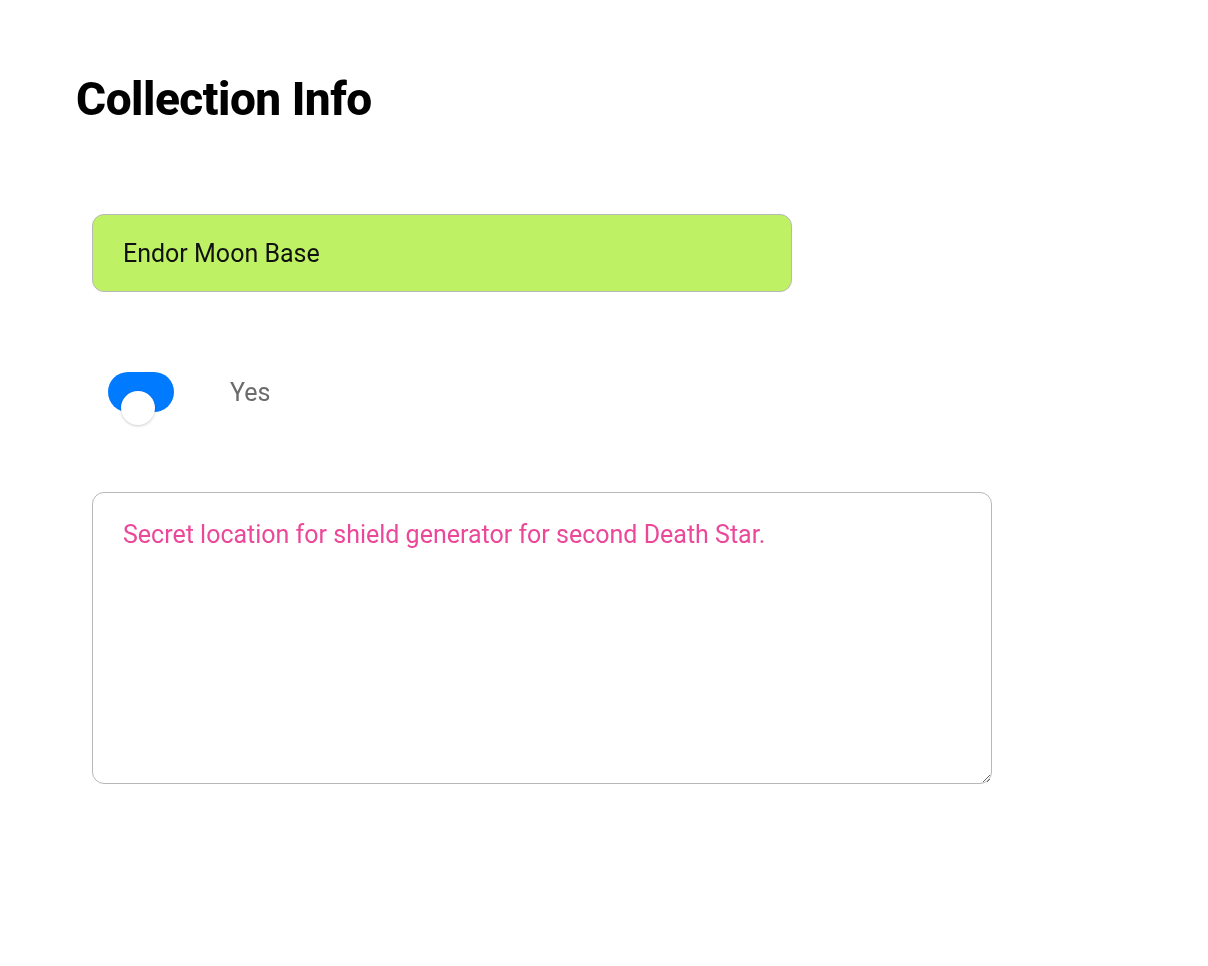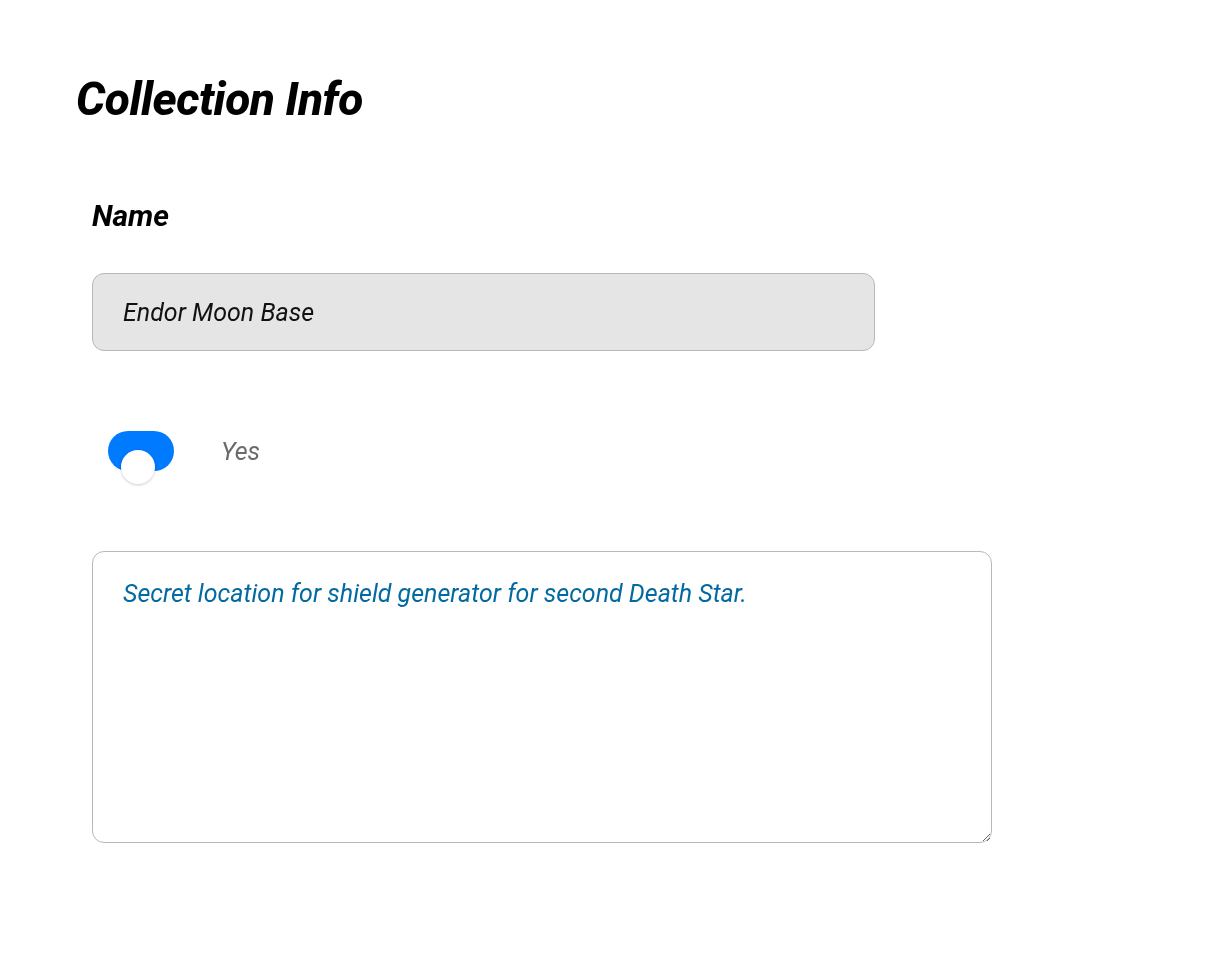--- a/index.html
+++ b/index.html
@@ -1,19 +1,18 @@
 <!DOCTYPE html>
 <html><head>
   <meta charset="utf-8">
   <style>
     * {
       box-sizing: border-box;
       margin: 16px;
       padding: 0;
-      font-style: italic;
     }
     body {
       font-family: -apple-system, BlinkMacSystemFont, "Segoe UI", Roboto, Helvetica, Arial, sans-serif;
       background: #ffffff;
       padding: 24px 28px;
       width: 1208px;
       color: #000;
     }
     .page-title {
       font-size: 46px;
@@ -23,35 +22,35 @@
     }
     .field-group {
       margin-bottom: 48px;
     }
     .field-label {
       font-size: 30px;
       font-weight: 700;
       margin-bottom: 24px;
     }
     .text-input {
-      width: 783px;
+      width: 700px;
       height: 78px;
       border: 1px solid #b8b8b8;
       border-radius: 12px;
       padding: 0 30px;
       font-size: 25px;
       font-family: inherit;
       color: #111;
       outline: none;
-      background: #e5e5e5;
+      background: #bef264;
     }
     .toggle-row {
       display: flex;
       align-items: center;
-      gap: 15px;
+      gap: 24px;
     }
     .toggle {
       position: relative;
       width: 66px;
       height: 40px;
       background: #007aff;
       border-radius: 20px;
       cursor: pointer;
       flex-shrink: 0;
     }
@@ -70,34 +69,33 @@
       color: #6b6b6b;
     }
     .textarea-input {
       width: 900px;
       height: 292px;
       border: 1px solid #b8b8b8;
       border-radius: 12px;
       padding: 24px 30px;
       font-size: 25px;
       font-family: inherit;
-      color: #0369a1;
+      color: #ec4899;
       outline: none;
       background: #fff;
       resize: both;
       line-height: 1.4;
     }
   </style>
 </head>
 <body>
 
 <h1 class="page-title">Collection Info</h1>
 
 <div class="field-group">
-  <div class="field-label">Name</div>
   <input type="text" class="text-input" value="Endor Moon Base" style="">
 </div>
 
 <div class="field-group">
   <div class="toggle-row">
     <div class="toggle" role="switch" aria-checked="true">
       <div class="toggle-knob"></div>
     </div>
     <span class="toggle-text">Yes</span>
   </div>

